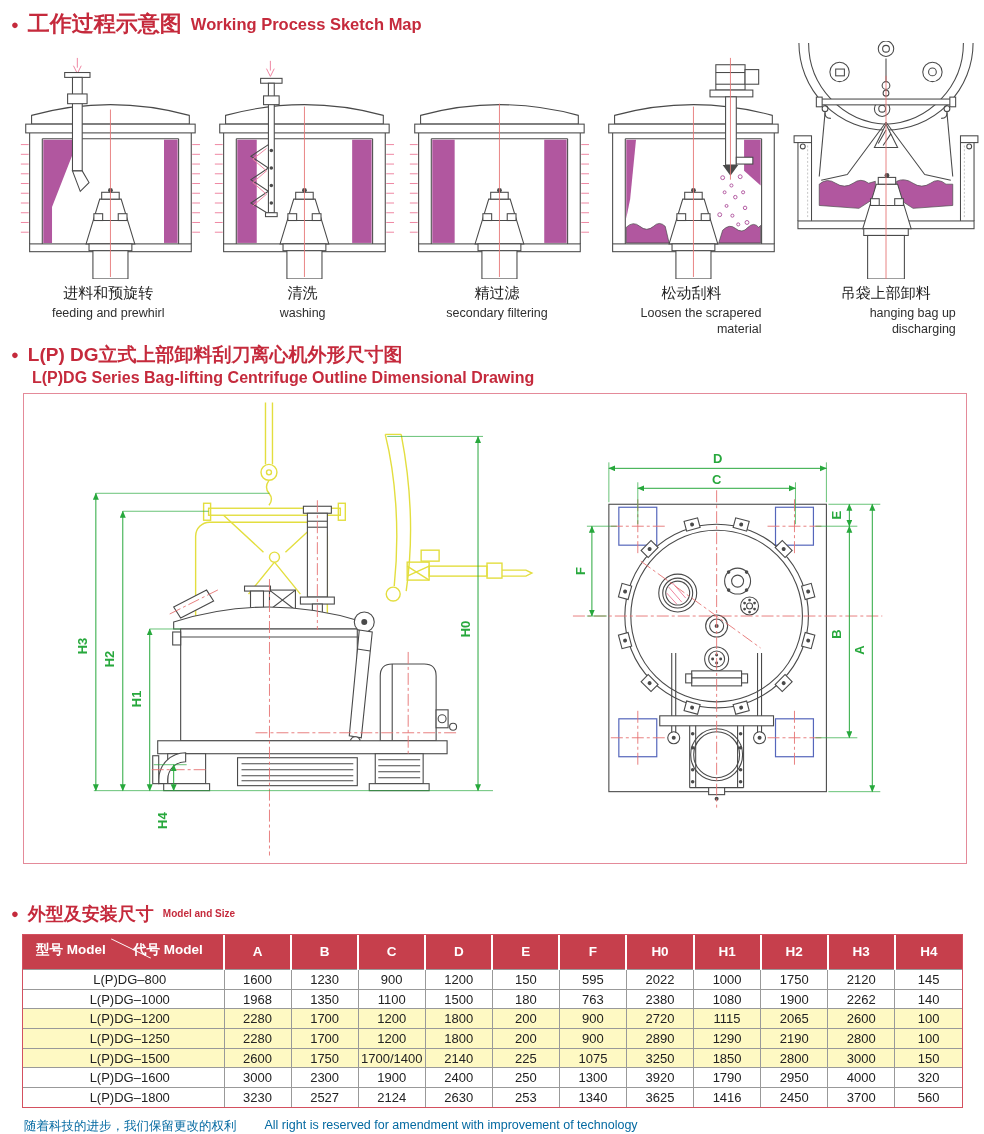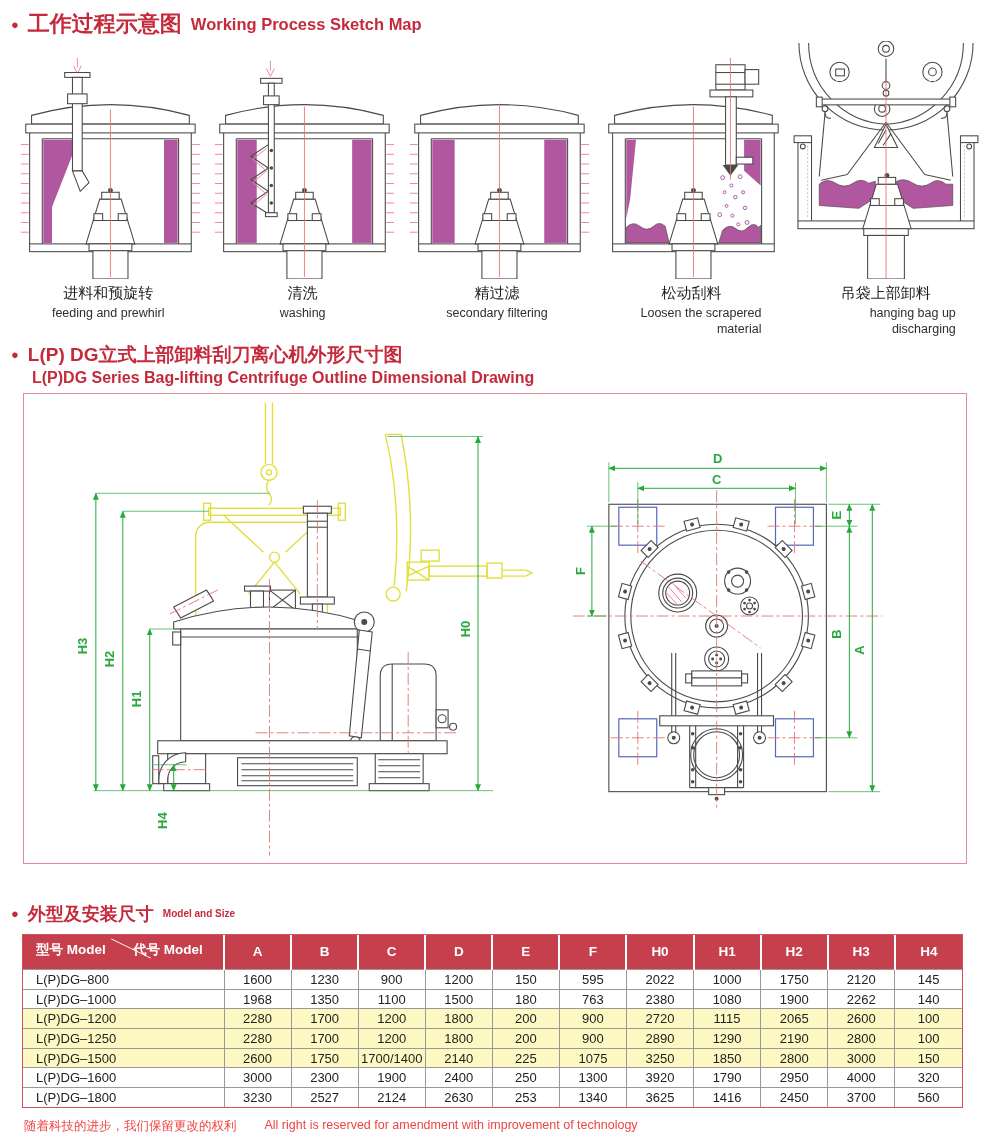--- a/index.html
+++ b/index.html
@@ -24,24 +24,24 @@
 .t3 .en{font-size:10px}
 .tbl-wrap{margin:8px 0 0 22px;width:941px;border:1px solid #d4505f}
 table{width:100%;border-collapse:collapse;table-layout:fixed}
 th{background:#c63f4c;color:#fff;font-size:13.5px;font-weight:bold;height:35px;border-left:2px solid #fff}
 th:first-child{border-left:none}
 th.model-th{position:relative;text-align:left}
 .mth1{position:absolute;left:13px;top:6px}
 .mth2{position:absolute;left:110px;top:6px}
 .diag{position:absolute;left:86px;top:13px;width:44px;height:1px;background:#fff;transform:rotate(26deg)}
 td{border-top:1px solid #999;border-left:1px solid #999;height:19.7px;text-align:center;font-size:13px;color:#222}
-td.model{text-align:left;padding-left:13px}
+td.model{text-align:center;padding-left:13px}
 td:first-child{border-left:none}
 tr.hl td{background:#fef9c3}
-.footer{margin:10px 0 0 24px;font-size:12.5px;color:#ef4444;display:flex;gap:28px}
+.footer{margin:10px 0 0 24px;font-size:12.5px;color:#0369a1;display:flex;gap:28px}
 
 .k{stroke:#4a4a4a;fill:none;stroke-width:1.1}
 .kw{stroke:#4a4a4a;fill:#fff;stroke-width:1.1}
 .kf{fill:#4a4a4a}
 .pk{stroke:#ef84a0;fill:none;stroke-width:1}
 .cl{stroke:#e57272;fill:none;stroke-width:0.9}
 .cld{stroke:#e57272;fill:none;stroke-width:0.9;stroke-dasharray:12 3 3 3}
 .prp{fill:#b1579f}
 .prpo{fill:#b1579f;stroke:#4a4a4a;stroke-width:0.7}
 .prk{stroke:#b1579f;fill:none;stroke-width:1}

